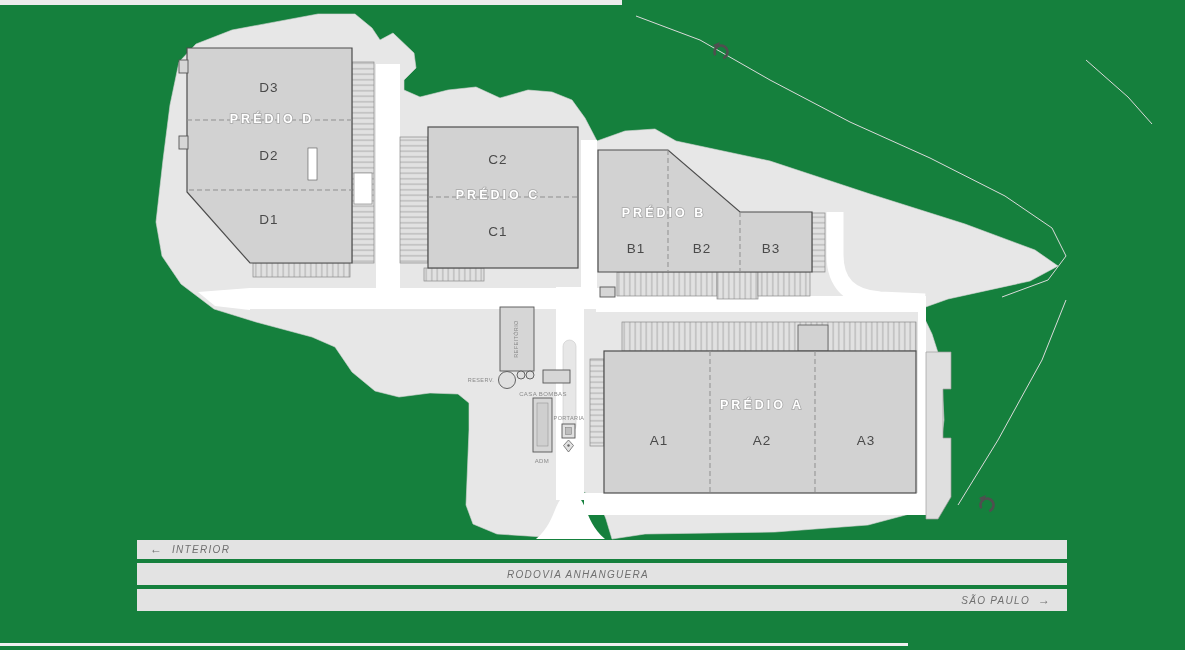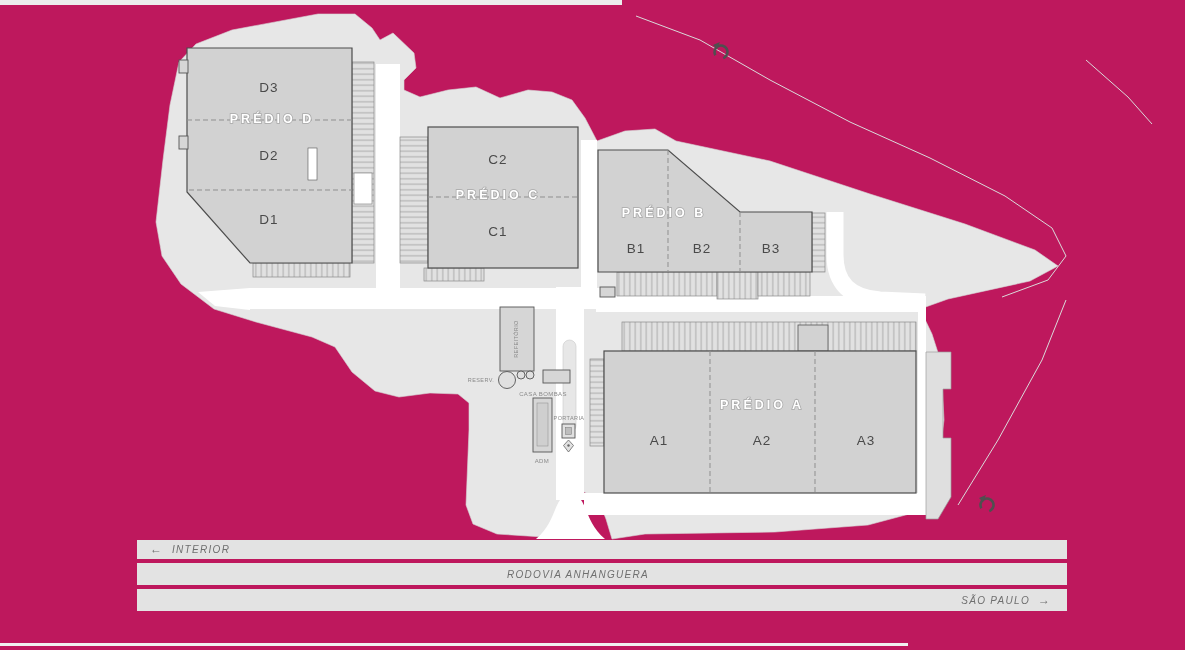--- a/index.html
+++ b/index.html
@@ -1,16 +1,16 @@
 <!DOCTYPE html>
 <html><head>
 <meta charset="utf-8">
 <style>
   html,body{margin:0;padding:0;background:#ffffff;}
-  .stage{position:relative;width:1185px;height:650px;background:#be185d;overflow:hidden;
+  .stage{position:relative;width:1185px;height:650px;background:#15803d;overflow:hidden;
          font-family:"Liberation Sans",sans-serif;}
   svg{display:block;}
   .terrain{fill:#e7e7e7;stroke:#d6d6d6;stroke-width:.6;}
   .contour{fill:none;stroke:#dadada;stroke-width:1;}
   .road{fill:#ffffff;stroke:none;}
   .road-stroke{fill:none;stroke:#ffffff;stroke-width:17;}
   .bld{fill:#d2d2d2;stroke:#4d4d4d;stroke-width:1.2;}
   .bld-minor{fill:#d6d6d6;stroke:#555555;stroke-width:.9;}
   .dockV{fill:url(#hatchV);stroke:#8a8a8a;stroke-width:.7;}
   .dockH{fill:url(#hatchH);stroke:#8a8a8a;stroke-width:.7;}

